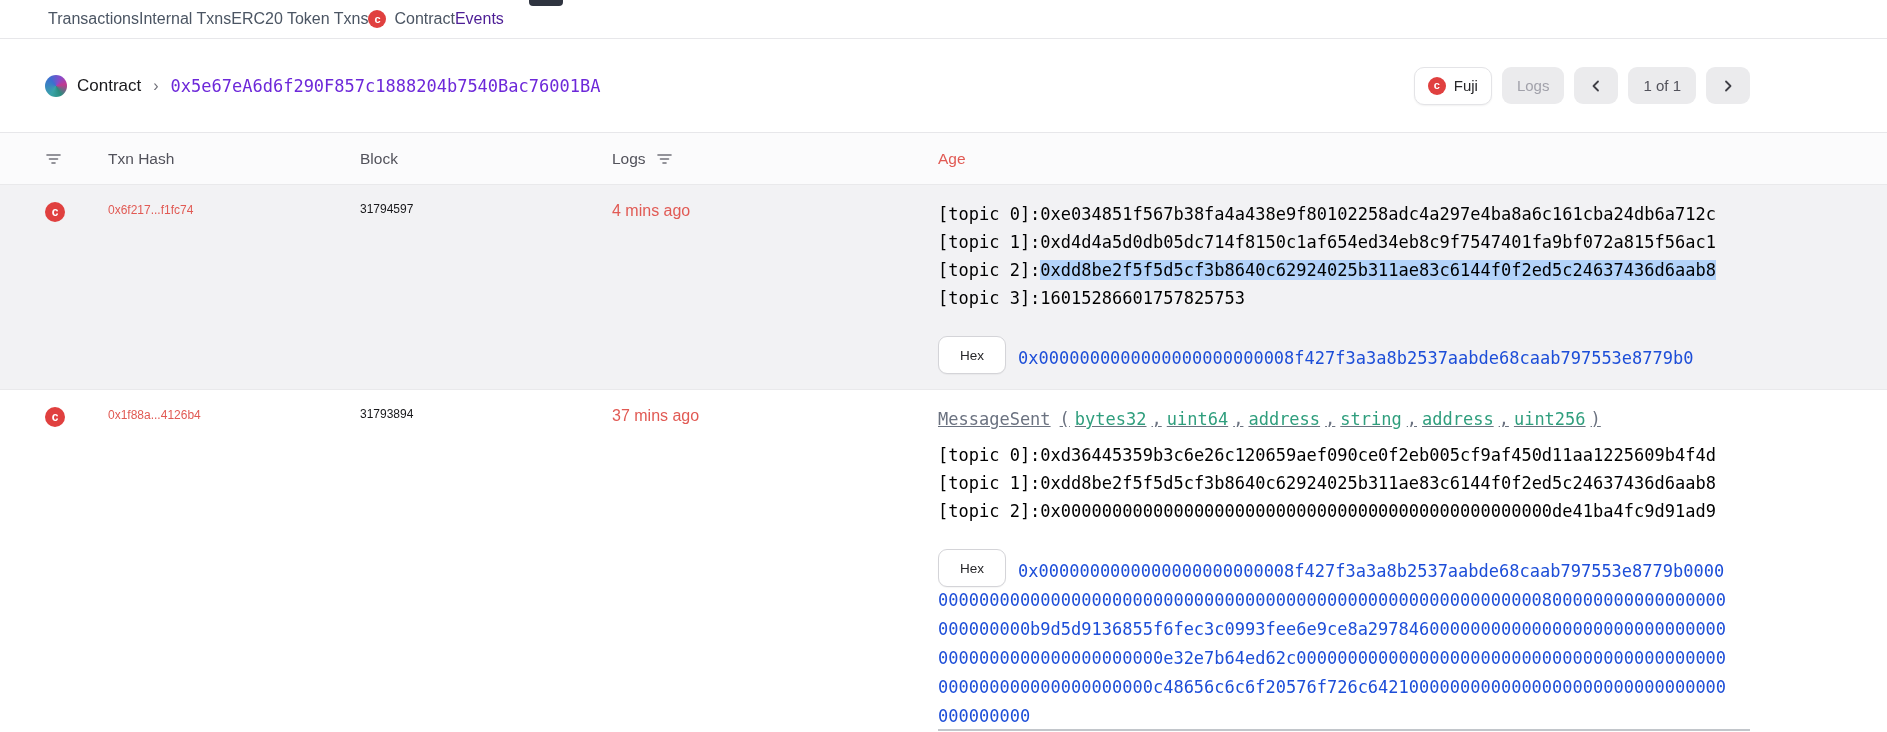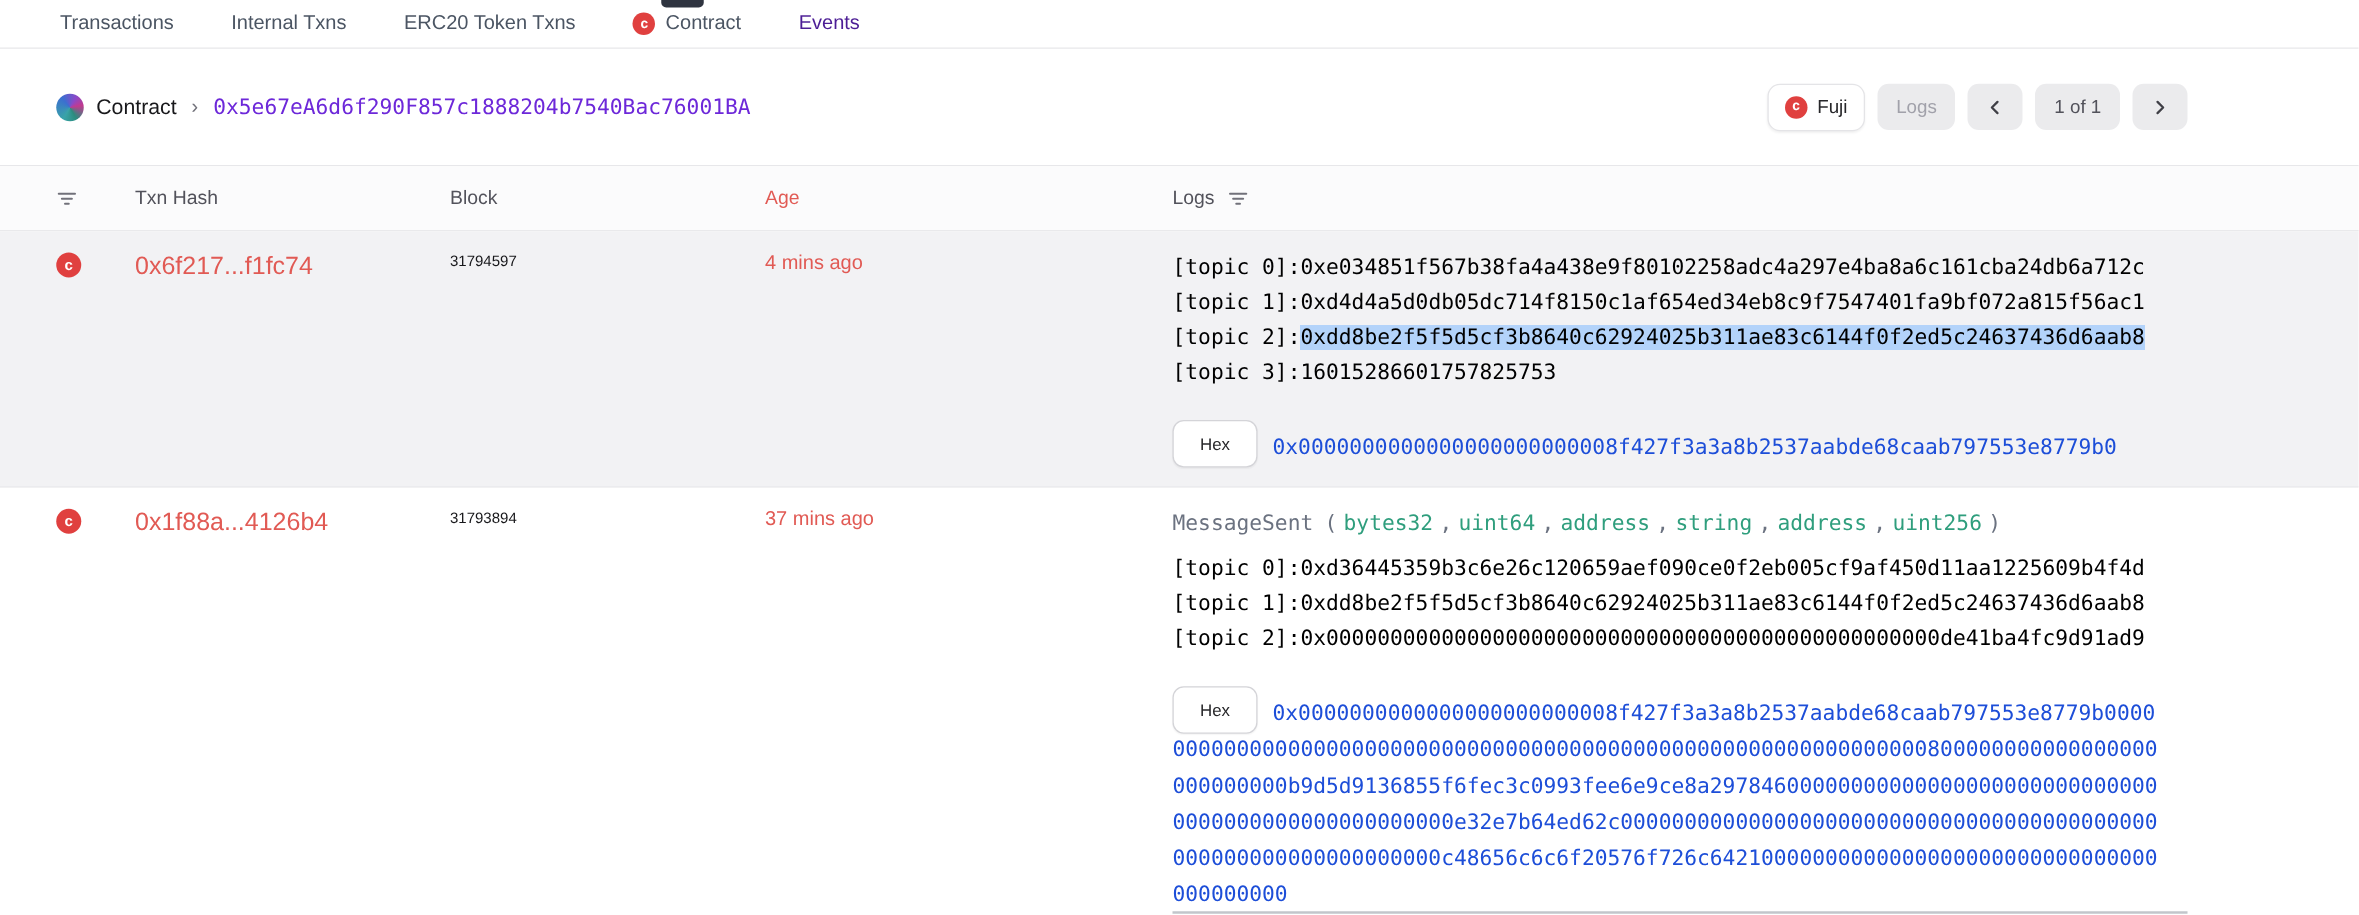--- a/index.html
+++ b/index.html
@@ -16,21 +16,21 @@
   .tooltip-remnant {
     position: absolute; top: 0; left: 529px;
     width: 34px; height: 6px; background: #2f3440;
     border-radius: 0 0 4px 4px;
   }
 
   
   .tabs {
     height: 39px;
     display: flex; align-items: center;
-    padding-left: 48px; gap: 46px;
+    padding-left: 48px; 
     border-bottom: 1px solid #e7e7ea;
   }
   .tab {
     font-size: 16px; color: #4b5563; cursor: pointer;
     display: inline-flex; align-items: center; gap: 8px;
     text-decoration: none; white-space: nowrap;
   }
   .tab.active { color: #4c1d95; }
   .c-badge {
     display: inline-flex; align-items: center; justify-content: center;
@@ -93,27 +93,27 @@
 
   .trow {
     padding-top: 15px; padding-bottom: 16px;
     border-bottom: 1px solid #e9e9eb;
     align-items: start;
   }
   .trow.alt { background: #f2f2f4; }
   .trow:last-child { border-bottom: none; }
 
   .cell-icon { padding-top: 2px; }
-  .txn-link { font-size: 20px; color: #e15a54; cursor: pointer; text-decoration: none; padding-top: 2px; display: inline-block; }
+  .txn-link { font-size: 12px; color: #e15a54; cursor: pointer; text-decoration: none; padding-top: 2px; display: inline-block; }
   .block-val { font-size: 12px; color: #18181b; padding-top: 2px; }
   .age-val { font-size: 16px; color: #e15a54; padding-top: 2px; cursor: pointer; }
 
   .logs-cell { width: 812px; }
 
-  .sig-line { font-size: 17px; line-height: 28px; color: #6b7280; margin-bottom: 8px; }
+  .sig-line { font-size: 17px; line-height: 28px; color: #6b7280; margin-bottom: 8px; text-decoration: underline; }
   .sig-line .type { color: #2f9e7d; }
   .sig-line .p { margin: 0 5px; color: #6b7280; }
   .sig-line .p.open { margin-left: 9px; }
 
   .topic { font-size: 17px; line-height: 28px; color: #000000; white-space: nowrap; }
   .topic .t-val.hl { background: #b3d3fa; }
 
   .data-block { position: relative; margin-top: 24px; }
   .hex-btn {
     position: absolute; left: 0; top: 0;
@@ -193,31 +193,31 @@
       <svg class="filter-icon" width="18" height="14" viewBox="0 0 18 14">
           <g stroke="#71717a" stroke-width="1.6" stroke-linecap="round">
             <line x1="2" y1="3" x2="15" y2="3"></line>
             <line x1="4.5" y1="7" x2="12.5" y2="7"></line>
             <line x1="7" y1="11" x2="10" y2="11"></line>
           </g>
         </svg>
     </div>
     <div class="th">Txn Hash</div>
     <div class="th">Block</div>
-    <div class="th red">Age</div>
     <div class="th">
       <span>Logs</span>
       <svg class="filter-icon" width="18" height="14" viewBox="0 0 18 14">
           <g stroke="#71717a" stroke-width="1.6" stroke-linecap="round">
             <line x1="2" y1="3" x2="15" y2="3"></line>
             <line x1="4.5" y1="7" x2="12.5" y2="7"></line>
             <line x1="7" y1="11" x2="10" y2="11"></line>
           </g>
         </svg>
     </div>
+    <div class="th red">Age</div>
   </div>
 
   <div class="grid trow alt">
     <div class="cell-icon">
       <span class="c-badge lg">c</span>
     </div>
     <div><a class="txn-link">0x6f217...f1fc74</a></div>
     <div class="block-val">31794597</div>
     <div class="age-val">4 mins ago</div>
     <div class="logs-cell mono">

